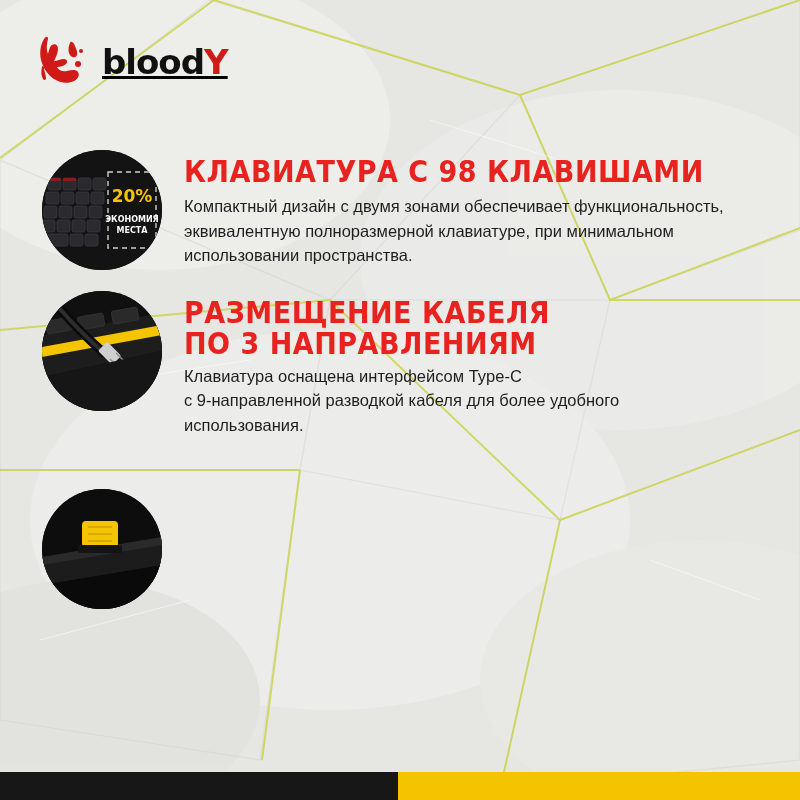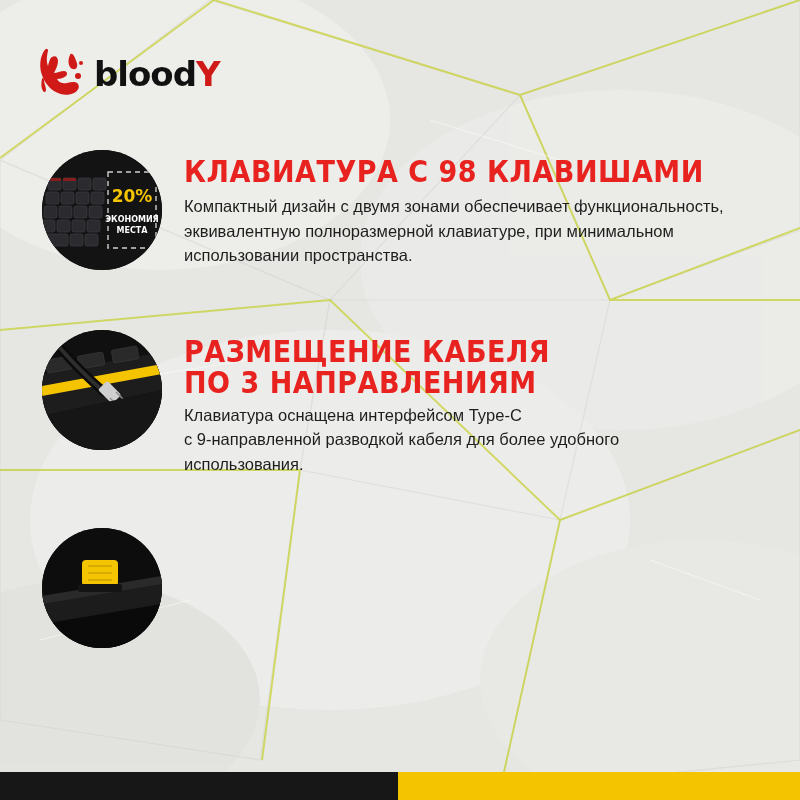--- a/index.html
+++ b/index.html
@@ -25,26 +25,27 @@
   .bg-art {
     position: absolute;
     inset: 0;
     pointer-events: none;
   }
   .bg-art svg { display: block; width: 800px; height: 800px; }
 
   
   .logo {
     position: absolute;
-    top: 42px;
+    top: 30px;
     left: 34px;
     display: flex;
     align-items: center;
-    gap: 8px;
+    gap: 16px;
     height: 60px;
+    text-decoration: underline;
   }
   .logo-mark { width: 52px; height: 58px; }
   .logo-text {
     font-family: "DejaVu Sans", sans-serif;
     font-size: 34px;
     font-weight: bold;
     letter-spacing: -1px;
     color: #111;
     line-height: 1;
     position: relative;
@@ -95,21 +96,21 @@
   .fbody {
     font-family: Liberation Sans, sans-serif;
     color: #1e1e1e;
     font-size: 16.5px;
     line-height: 1.48;
     margin: 0;
     max-width: 560px;
   }
 
   .feature.f1 { margin-top: 0; }
-  .feature.f2 { margin-top: 60px; }
+  .feature.f2 { margin-top: 21px; }
   .feature.f3 { margin-top: 52px; }
 
   
   .bottom-bar {
     position: absolute;
     left: 0;
     bottom: 0;
     width: 800px;
     height: 28px;
     display: flex;

